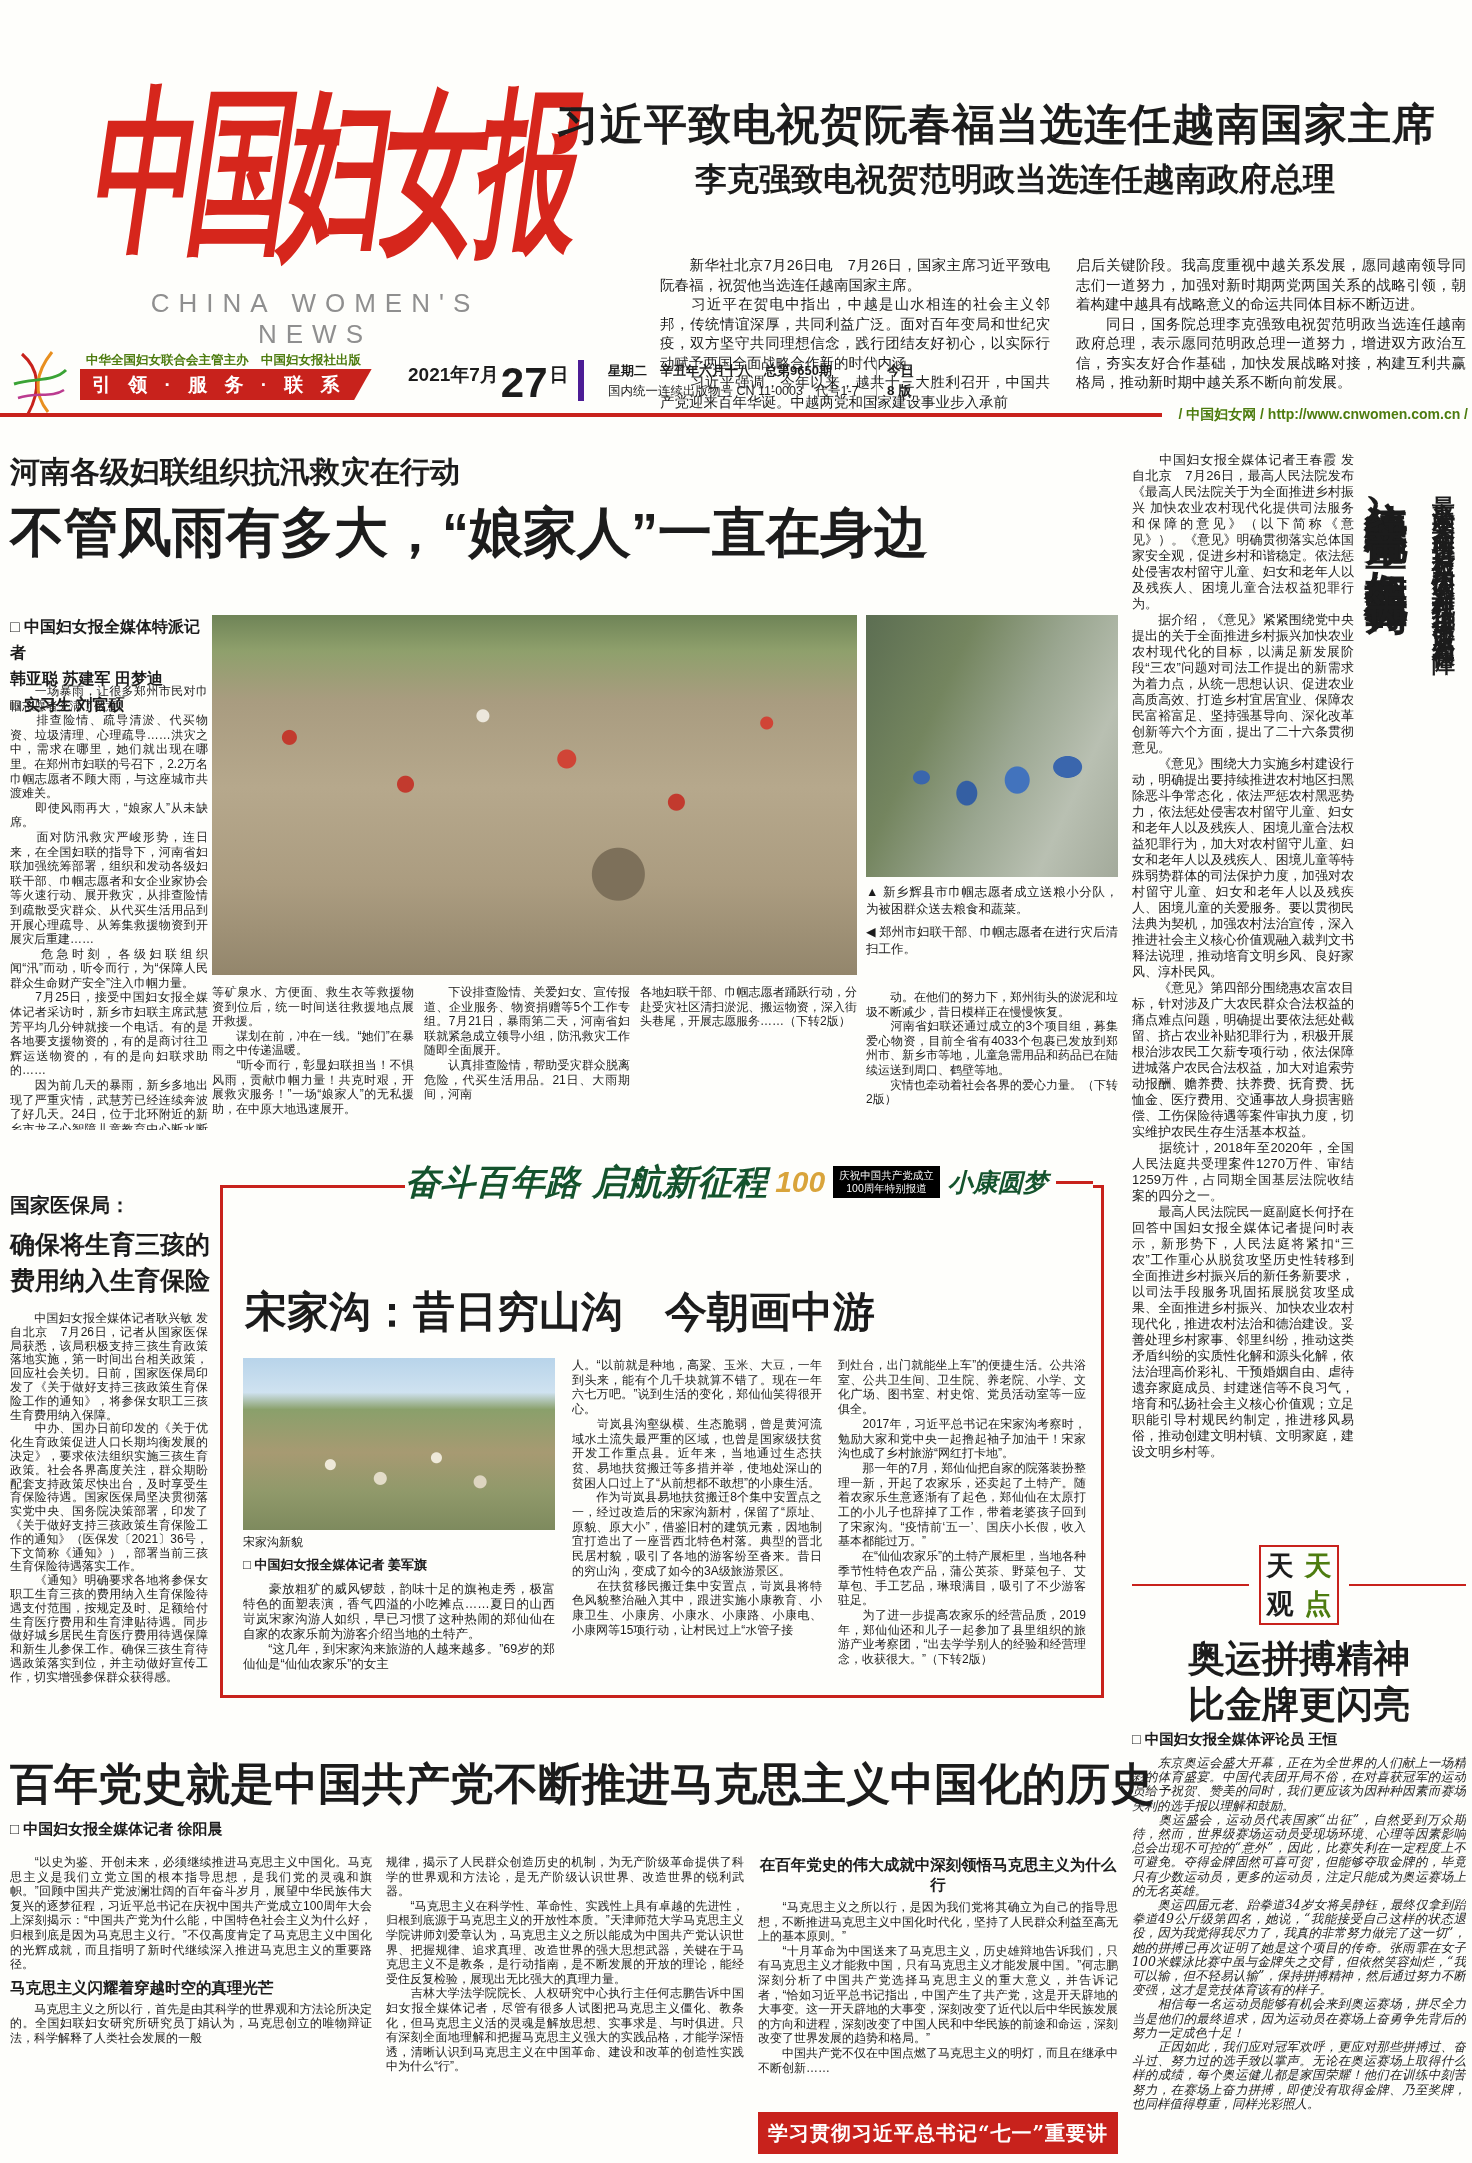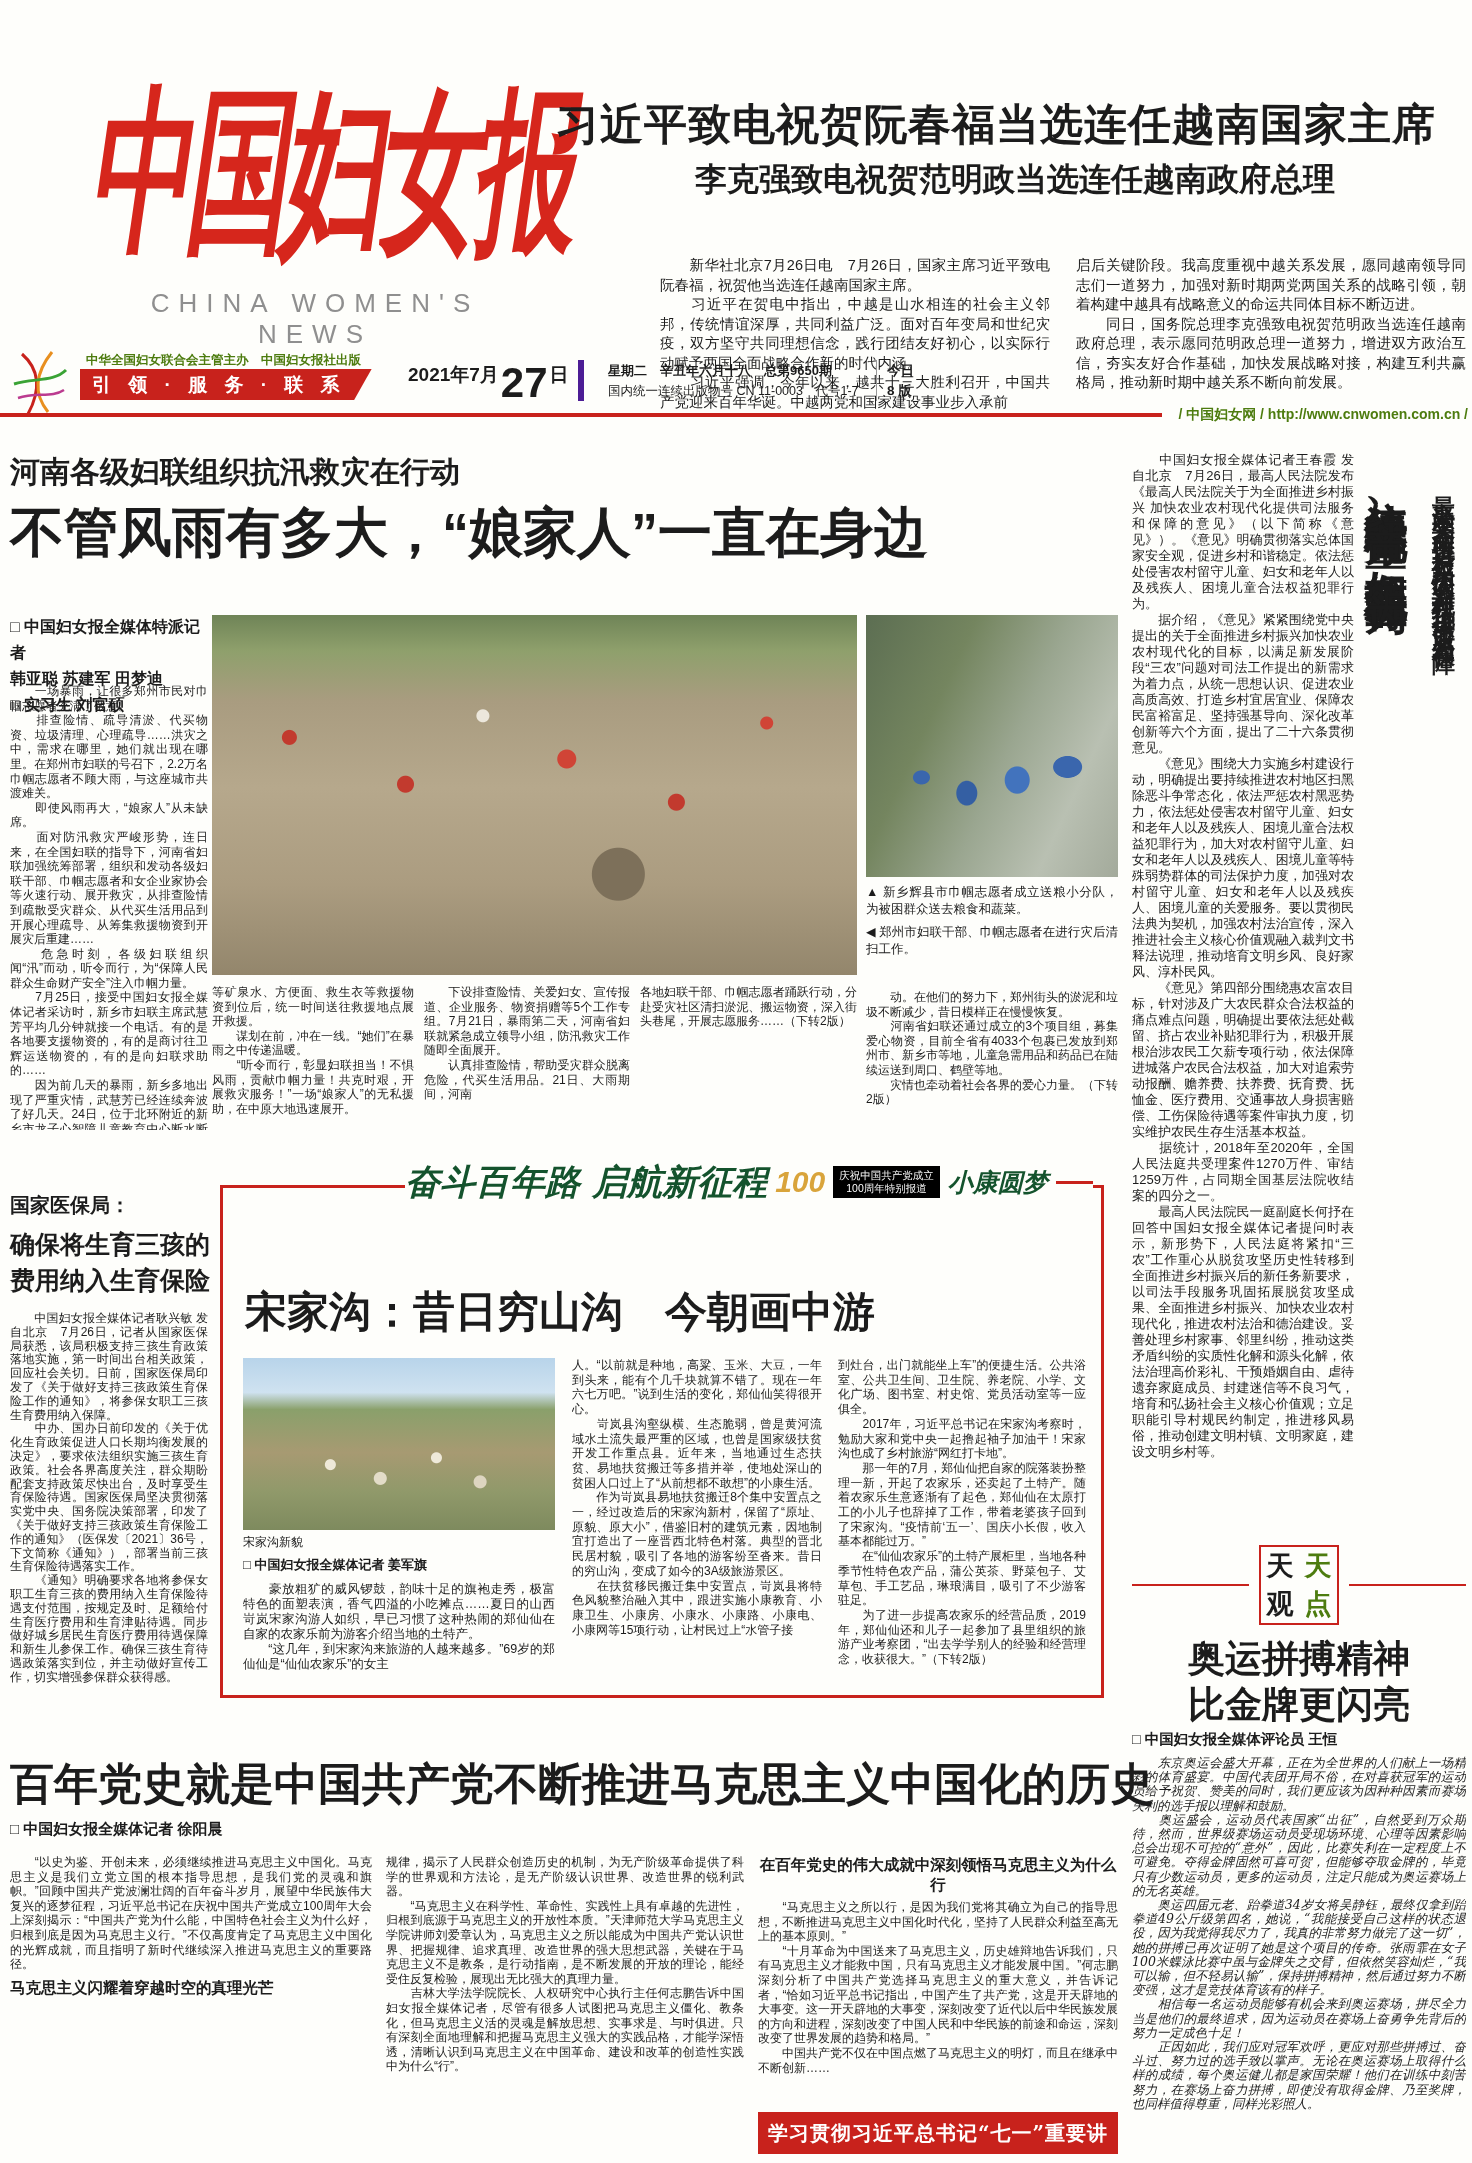--- a/index.html
+++ b/index.html
@@ -216,20 +216,21 @@
 　　奥运四届元老、跆拳道34岁女将吴静钰，最终仅拿到跆拳道49公斤级第四名，她说，“我能接受自己这样的状态退役，因为我觉得我尽力了，我真的非常努力做完了这一切”，她的拼搏已再次证明了她是这个项目的传奇。张雨霏在女子100米蝶泳比赛中虽与金牌失之交臂，但依然笑容灿烂，“我可以输，但不轻易认输”，保持拼搏精神，然后通过努力不断变强，这才是竞技体育该有的样子。
 　　相信每一名运动员能够有机会来到奥运赛场，拼尽全力当是他们的最终追求，因为运动员在赛场上奋勇争先背后的努力一定成色十足！
 　　正因如此，我们应对冠军欢呼，更应对那些拼搏过、奋斗过、努力过的选手致以掌声。无论在奥运赛场上取得什么样的成绩，每个奥运健儿都是家国荣耀！他们在训练中刻苦努力，在赛场上奋力拼搏，即使没有取得金牌、乃至奖牌，也同样值得尊重，同样光彩照人。</div>
 
   <div class="abs" style="left:10px;top:1755px;width:1108px;font-size:44px;font-weight:900;white-space:nowrap;">百年党史就是中国共产党不断推进马克思主义中国化的历史</div>
   <div class="abs b" style="left:10px;top:1820px;font-size:15px;">□ 中国妇女报全媒体记者 徐阳晨</div>
 
   <div class="abs hide" style="left:10px;top:1855px;width:362px;height:303px;">
     <div class="smalltext j pre">　　“以史为鉴、开创未来，必须继续推进马克思主义中国化。马克思主义是我们立党立国的根本指导思想，是我们党的灵魂和旗帜。”回顾中国共产党波澜壮阔的百年奋斗岁月，展望中华民族伟大复兴的逐梦征程，习近平总书记在庆祝中国共产党成立100周年大会上深刻揭示：“中国共产党为什么能，中国特色社会主义为什么好，归根到底是因为马克思主义行。”不仅高度肯定了马克思主义中国化的光辉成就，而且指明了新时代继续深入推进马克思主义的重要路径。</div>
     <div class="marx-sub" style="margin:6px 0 4px 0;">马克思主义闪耀着穿越时空的真理光芒</div>
+    <div class="smalltext j pre">　　马克思主义之所以行，首先是由其科学的世界观和方法论所决定的。全国妇联妇女研究所研究员丁娟认为，马克思创立的唯物辩证法，科学解释了人类社会发展的一般</div>
   </div>
   <div class="abs smalltext j pre hide" style="left:386px;top:1855px;width:358px;height:303px;">规律，揭示了人民群众创造历史的机制，为无产阶级革命提供了科学的世界观和方法论，是无产阶级认识世界、改造世界的锐利武器。
 　　“马克思主义在科学性、革命性、实践性上具有卓越的先进性，归根到底源于马克思主义的开放性本质。”天津师范大学马克思主义学院讲师刘爱章认为，马克思主义之所以能成为中国共产党认识世界、把握规律、追求真理、改造世界的强大思想武器，关键在于马克思主义不是教条，是行动指南，是不断发展的开放的理论，能经受住反复检验，展现出无比强大的真理力量。
 　　吉林大学法学院院长、人权研究中心执行主任何志鹏告诉中国妇女报全媒体记者，尽管有很多人试图把马克思主义僵化、教条化，但马克思主义活的灵魂是解放思想、实事求是、与时俱进。只有深刻全面地理解和把握马克思主义强大的实践品格，才能学深悟透，清晰认识到马克思主义在中国革命、建设和改革的创造性实践中为什么“行”。</div>
   <div class="abs hide" style="left:758px;top:1855px;width:360px;height:250px;">
     <div class="marx-sub" style="text-align:center;margin-bottom:5px;">在百年党史的伟大成就中深刻领悟马克思主义为什么行</div>
     <div class="smalltext j pre">　　“马克思主义之所以行，是因为我们党将其确立为自己的指导思想，不断推进马克思主义中国化时代化，坚持了人民群众利益至高无上的基本原则。”
 　　“十月革命为中国送来了马克思主义，历史雄辩地告诉我们，只有马克思主义才能救中国，只有马克思主义才能发展中国。”何志鹏深刻分析了中国共产党选择马克思主义的重大意义，并告诉记者，“恰如习近平总书记指出，中国产生了共产党，这是开天辟地的大事变。这一开天辟地的大事变，深刻改变了近代以后中华民族发展的方向和进程，深刻改变了中国人民和中华民族的前途和命运，深刻改变了世界发展的趋势和格局。”
 　　中国共产党不仅在中国点燃了马克思主义的明灯，而且在继承中不断创新……</div>
   </div>

